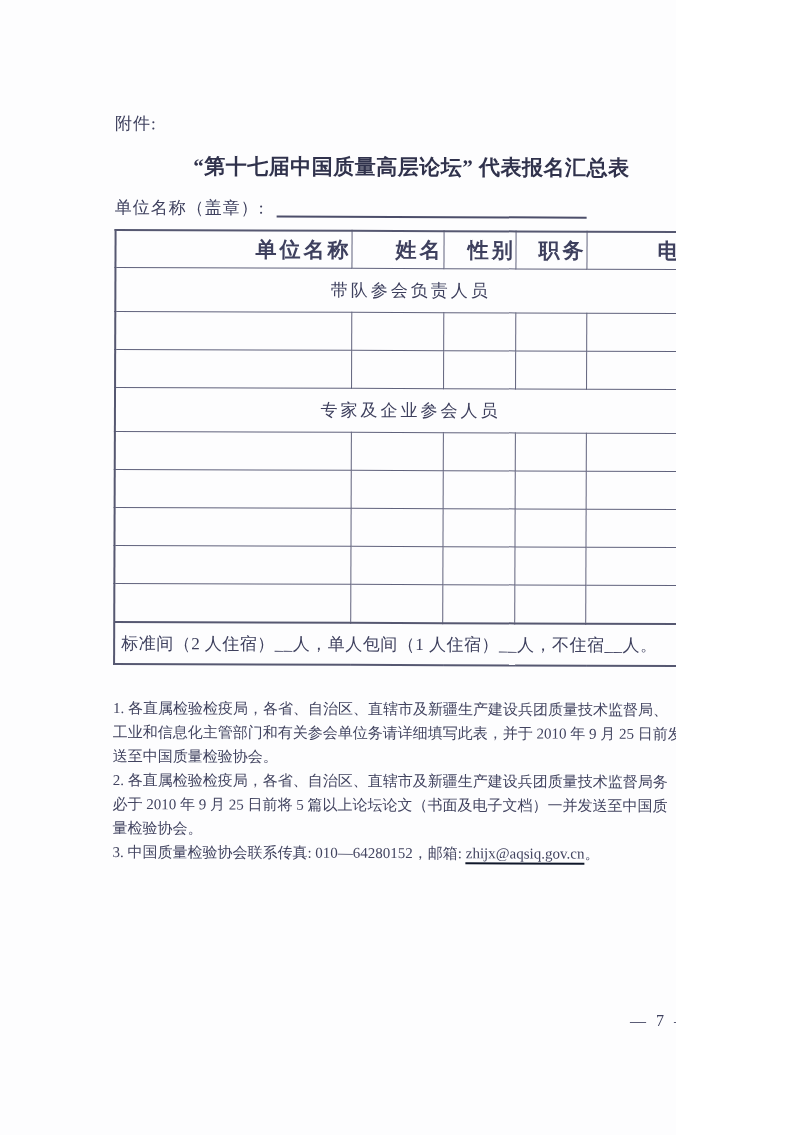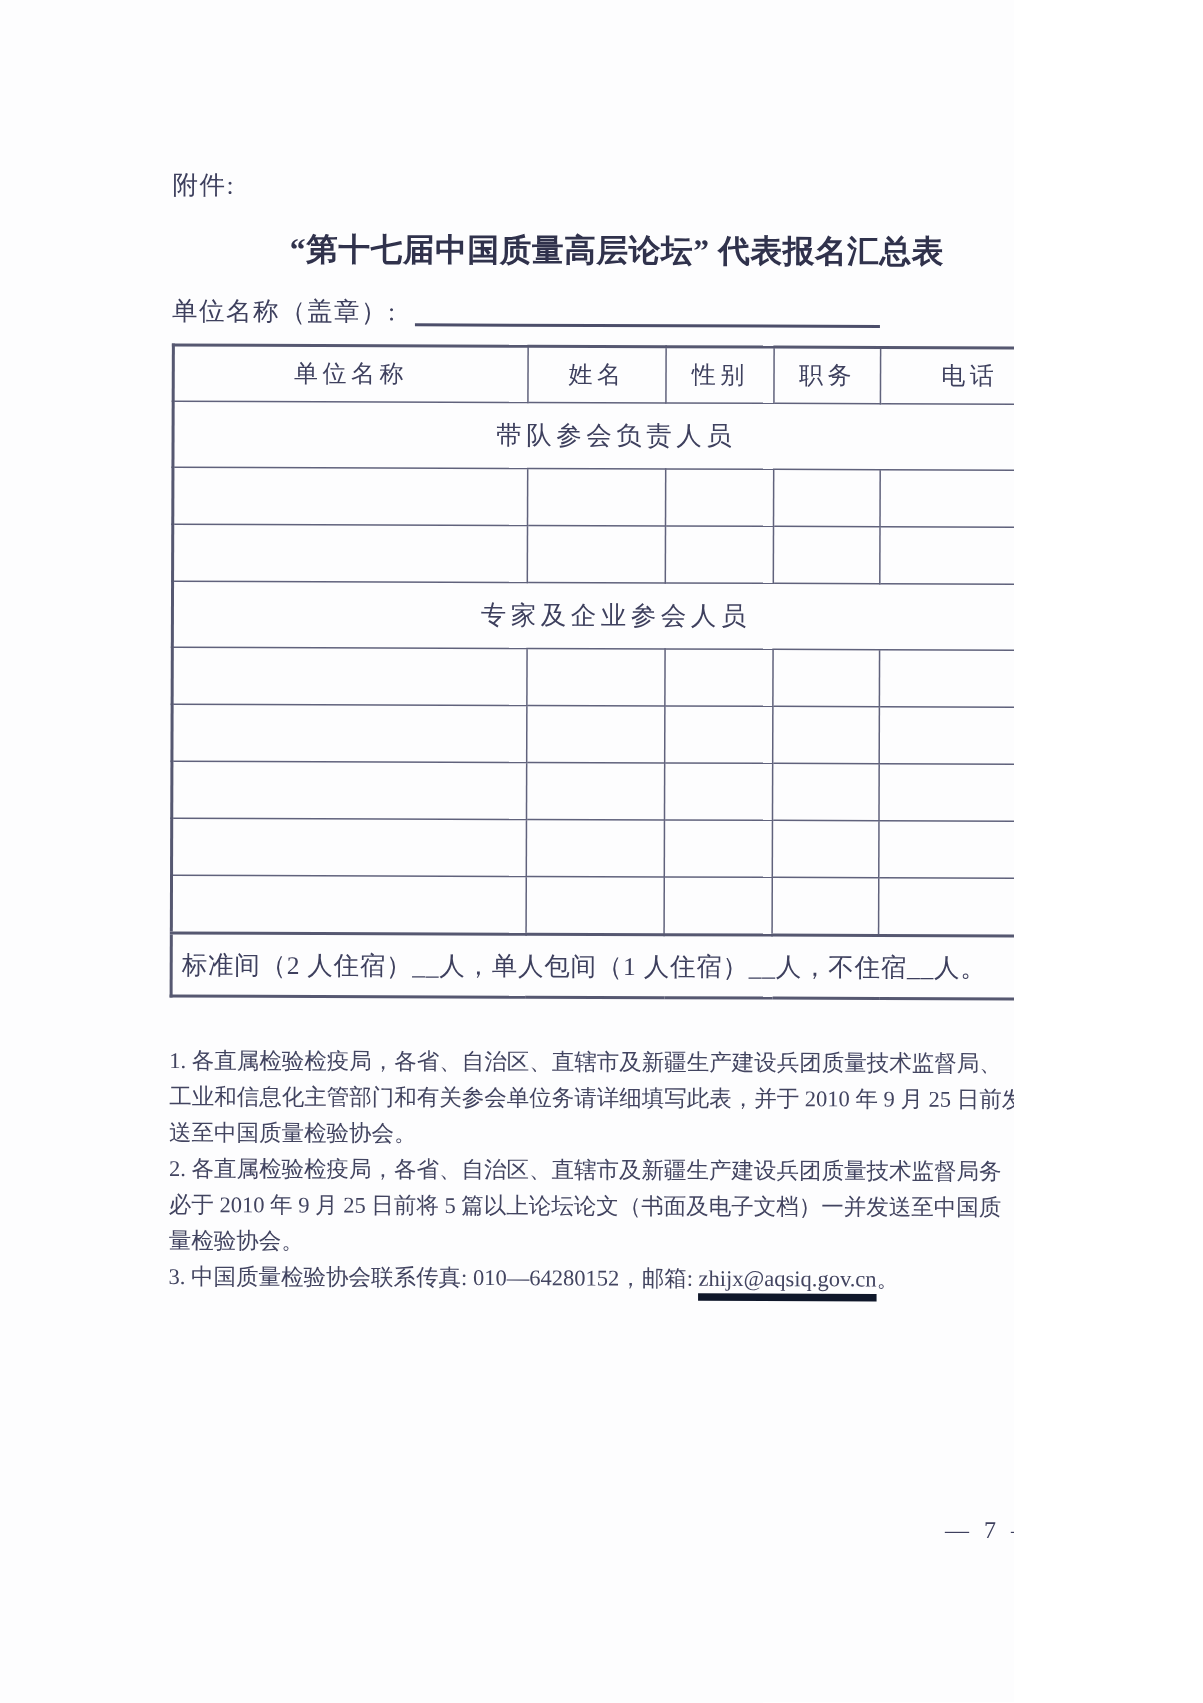--- a/index.html
+++ b/index.html
@@ -58,24 +58,24 @@
     border-collapse: collapse;
     table-layout: fixed;
     border: 2px solid #565871;
   }
   .reg-table th, .reg-table td {
     border: 1px solid #60627c;
     padding: 0;
   }
   .reg-table thead th {
     height: 36px;
-    font-weight: normal;
-    font-size: 16px;
+    font-weight: bold;
+    font-size: 21px;
     letter-spacing: 3px;
-    text-align: center;
+    text-align: right;
   }
   .reg-table td.section-cell {
     height: 43px;
     text-align: center;
     font-size: 17px;
     letter-spacing: 3px;
   }
   .reg-table tbody.empty-group td {
     height: 37px;
   }
@@ -97,21 +97,21 @@
   }
   .notes-label {
     white-space: nowrap;
     flex: 0 0 auto;
     margin-right: 7px;
   }
   .note-line {
     white-space: nowrap;
   }
   .email {
-    border-bottom: 5px solid #0f172a;
+    border-bottom: 2px solid #0f172a;
     padding-bottom: 1px;
   }
   .page-number {
     position: absolute;
     top: 1012px;
     left: 630px;
     font-size: 16px;
     letter-spacing: 3px;
     color: #3e405e;
     white-space: nowrap;

